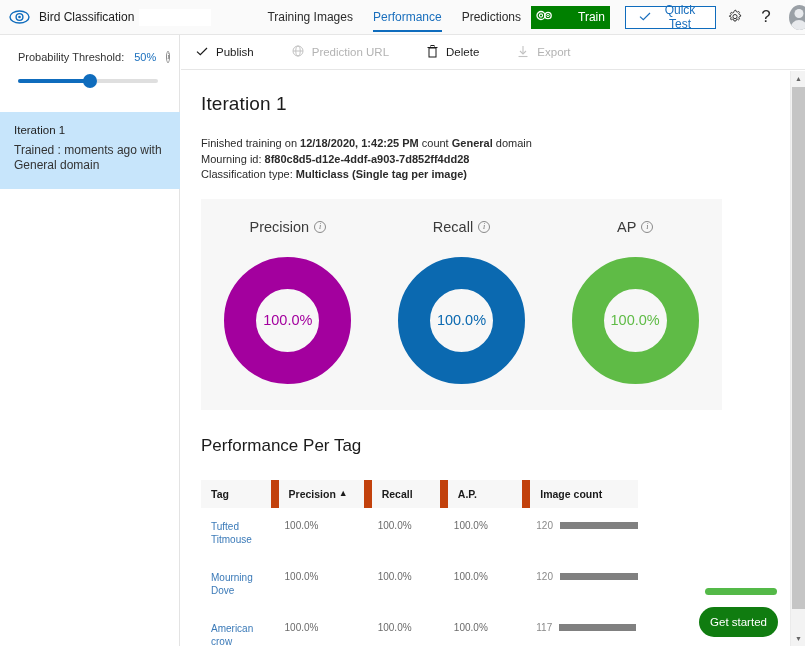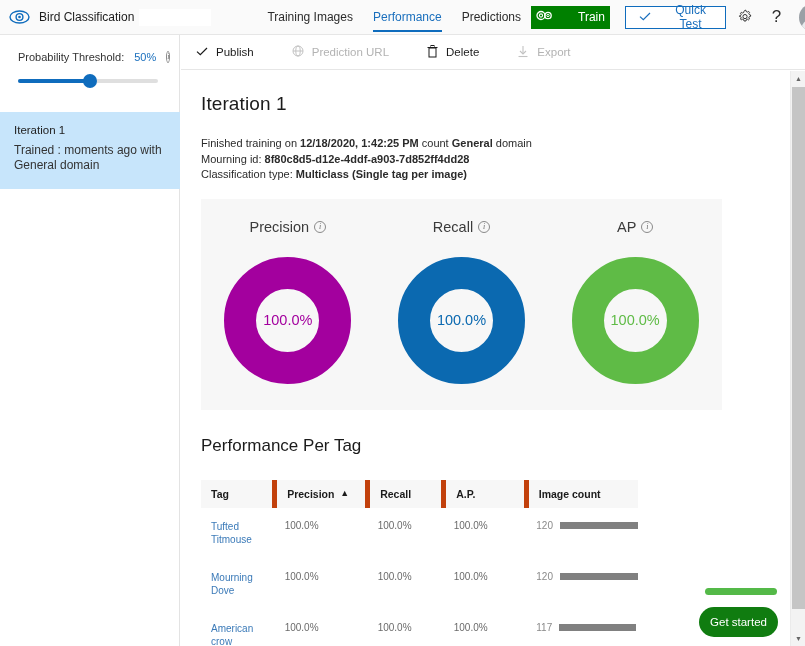--- a/index.html
+++ b/index.html
@@ -47,21 +47,21 @@
   .btn-train {
     background: #008000; color: #ffffff; border: none;
     height: 23px; padding: 0 5px; font-size: 12px;
     font-family: "Liberation Sans", sans-serif;
     display: flex; align-items: center; gap: 25px; cursor: pointer;
   }
   .btn-quicktest {
     background: #ffffff; color: #1a6fbd; border: 1px solid #0f6cbd;
     height: 23px; padding: 0 13px; font-size: 12px; margin-left: 15px;
     font-family: "Liberation Sans", sans-serif;
-    display: flex; align-items: center; gap: 18px; cursor: pointer;
+    display: flex; align-items: center; gap: 7px; cursor: pointer;
   }
   .icon-btn {
     width: 30px; height: 30px; display: flex; align-items: center;
     justify-content: center; cursor: pointer; margin-left: 6px;
     color: #333;
   }
   .icon-btn.help { font-size: 17px; color: #2b2b2b; }
   .avatar {
     width: 25px; height: 25px; border-radius: 50%; background: #9aa0a6;
     margin-left: 10px; overflow: hidden; position: relative; cursor: pointer;
@@ -163,21 +163,21 @@
   }
 
   
   .section-h2 {
     font-size: 17px; font-weight: normal; color: #1b1b1b; margin: 26px 0 0 20px;
   }
   .perf-table { margin: 24px 0 0 20px; width: 437px; border-collapse: collapse; }
   .perf-table thead th {
     background: #f7f7f7; text-align: left; font-size: 10.5px; color: #1b1b1b;
     font-weight: bold; padding: 8px 0 8px 10px; height: 27px;
-    border-right: 5px solid #c2410c; cursor: pointer; position: relative;
+    border-right: 8px solid #c2410c; cursor: pointer; position: relative;
     white-space: nowrap;
   }
   .perf-table thead th:last-child { border-right: none; }
   .sort-caret { position: absolute; right: 16px; top: 8px; font-size: 9px; color: #1b1b1b; }
   .perf-table tbody td {
     font-size: 10px; color: #6b6b6b; padding: 12px 0 12px 10px;
     vertical-align: top; height: 42px;
   }
   .tag-link { color: #3b7ab8; line-height: 13.5px; display: block; cursor: pointer; }
   .count-cell { display: flex; align-items: flex-start; gap: 7px; }

